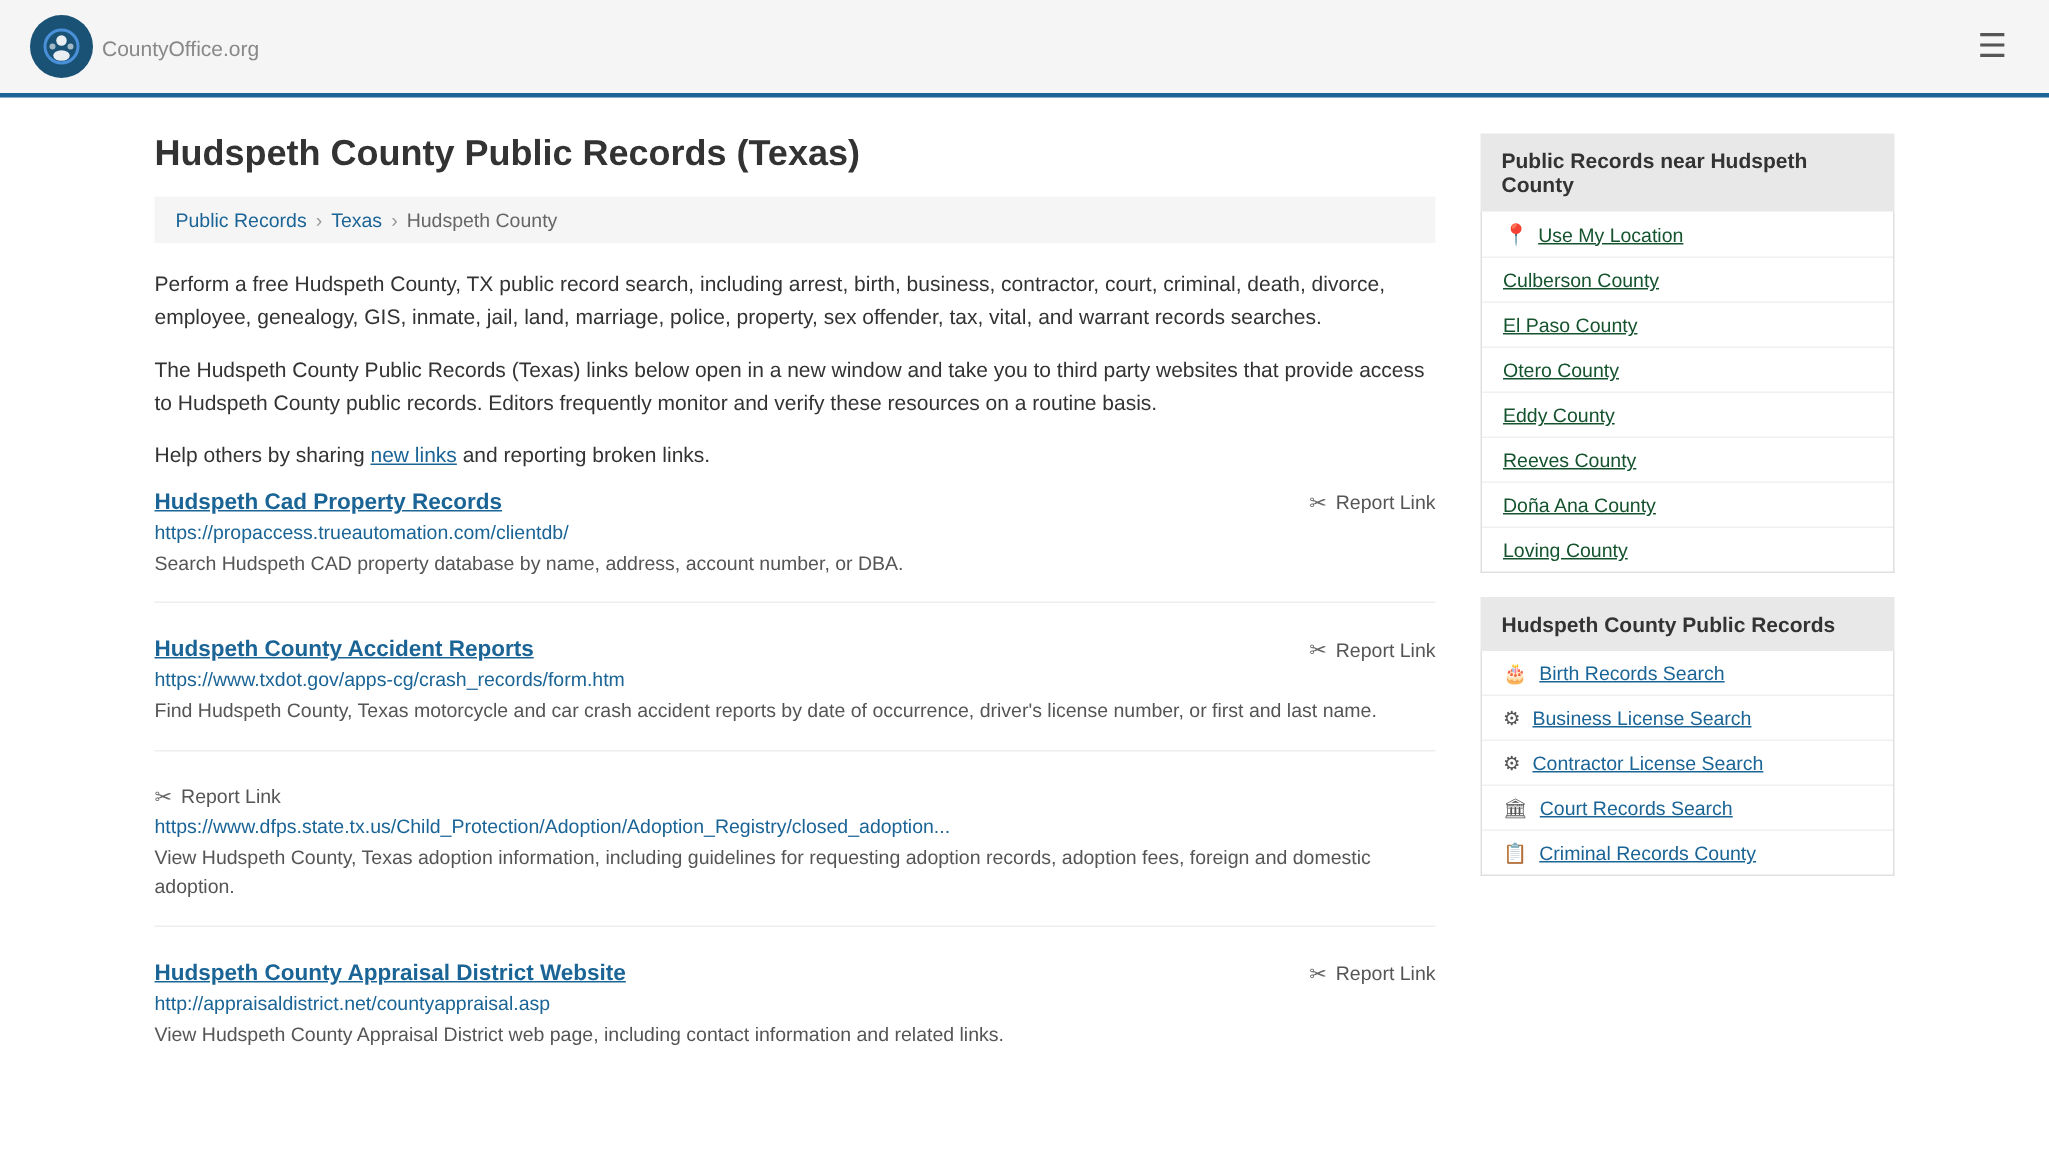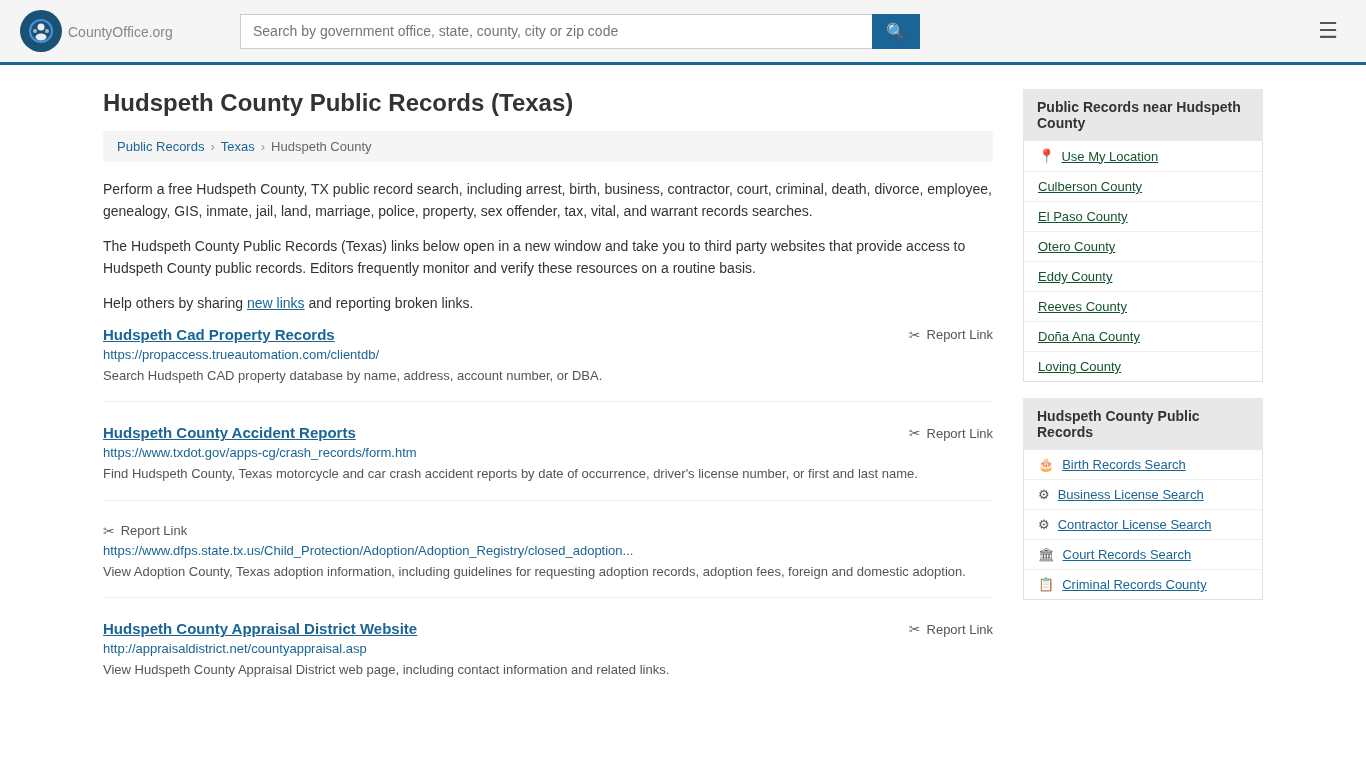--- a/index.html
+++ b/index.html
@@ -77,21 +77,21 @@
       max-width: 1200px;
       margin: 0 auto;
       padding: 24px 20px;
       display: flex;
       gap: 30px;
     }
     .content-area {
       flex: 1;
     }
     .sidebar {
-      width: 240px;
+      width: 276px;
       flex-shrink: 0;
     }
 
     
     .page-title {
       font-size: 24px;
       font-weight: bold;
       color: #333;
       margin-bottom: 14px;
     }
@@ -238,26 +238,20 @@
         <circle cx="13" cy="9" r="3.5" fill="#fff" opacity="0.9"></circle>
         <ellipse cx="13" cy="19" rx="5.5" ry="3.5" fill="#fff" opacity="0.9"></ellipse>
         <circle cx="7" cy="13" r="2" fill="#fff" opacity="0.6"></circle>
         <circle cx="19" cy="13" r="2" fill="#fff" opacity="0.6"></circle>
       </svg>
     </div>
     <span class="logo-text">
       <span>CountyOffice</span><span style="color:#888;font-weight:normal;font-size:14px;">.org</span>
     </span>
   </div>
-  <div class="search-bar-container">
-    <input type="text" placeholder="Search by government office, state, county, city or zip code" style="">
-    <button>
-      <span>🔍</span>
-    </button>
-  </div>
   <div class="menu-icon">☰</div>
 </header>
 
 <div class="main-container">
 
   <div class="content-area">
 
     <h1 class="page-title">Hudspeth County Public Records (Texas)</h1>
 
     <div class="breadcrumb">
@@ -300,21 +294,21 @@
     <div class="record-desc">Find Hudspeth County, Texas motorcycle and car crash accident reports by date of occurrence, driver's license number, or first and last name.</div>
   </div>
         <div class="record-item">
     <div class="record-header">
       <span class="report-link">
         <span class="scissors-icon">✂</span>
         <span>Report Link</span>
       </span>
     </div>
     <div class="record-url">https://www.dfps.state.tx.us/Child_Protection/Adoption/Adoption_Registry/closed_adoption...</div>
-    <div class="record-desc">View Adoption County, Texas adoption information, including guidelines for requesting adoption records, adoption fees, foreign and domestic adoption.</div>
+    <div class="record-desc">View Hudspeth County, Texas adoption information, including guidelines for requesting adoption records, adoption fees, foreign and domestic adoption.</div>
   </div>
         <div class="record-item">
     <div class="record-header">
       <span class="record-title">Hudspeth County Appraisal District Website</span>
       <span class="report-link">
         <span class="scissors-icon">✂</span>
         <span>Report Link</span>
       </span>
     </div>
     <div class="record-url">http://appraisaldistrict.net/countyappraisal.asp</div>

